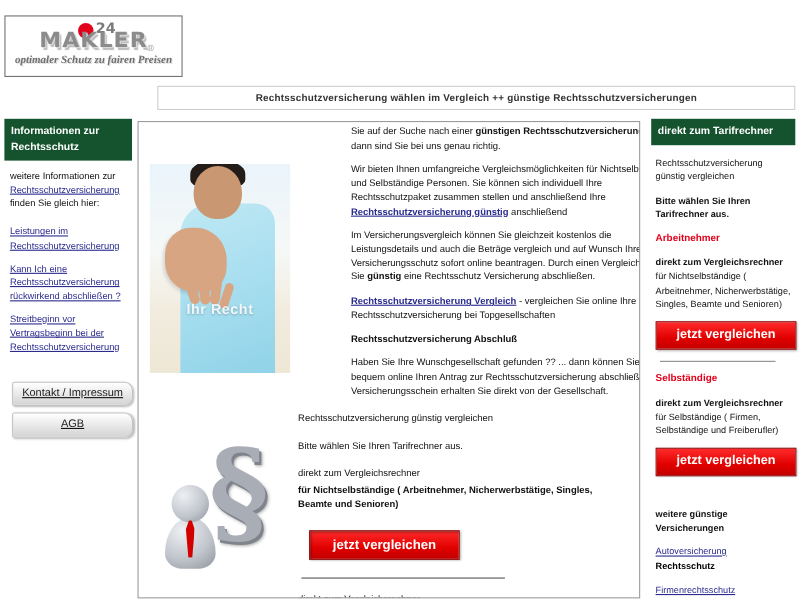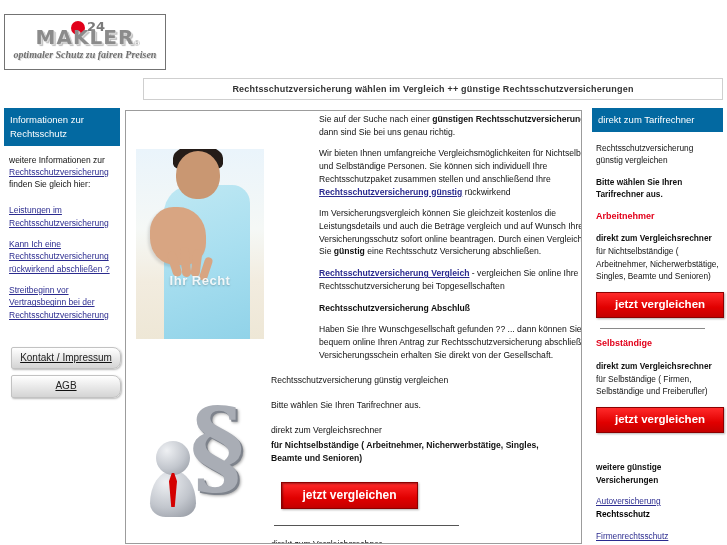--- a/index.html
+++ b/index.html
@@ -92,24 +92,24 @@
   }
   .title-strip span {
     font-size: 9px;
     font-weight: bold;
     color: #333333;
     letter-spacing: 0.2px;
   }
 
   
   .col-head {
-    background: #0369a1;
+    background: #14532d;
     color: #ffffff;
     font-size: 9.5px;
-    font-weight: normal;
+    font-weight: bold;
     padding: 5px 6px;
     line-height: 1.45;
   }
 
   .left-col {
     position: absolute;
     left: 4px; top: 108px;
     width: 116px;
   }
   .left-body {
@@ -414,21 +414,21 @@
         <div class="finger f4"></div>
       </div>
       <div class="caption">Ihr Recht</div>
     </div>
 
     <div class="ctext">
       <p>
         <span>Sie auf der Suche nach einer </span><b>günstigen Rechtsschutzversicherung</b><span> ? ... dann sind Sie bei uns genau richtig.</span>
       </p>
       <p>
-        <span>Wir bieten Ihnen umfangreiche Vergleichsmöglichkeiten für Nichtselbständige und Selbständige Personen. Sie können sich individuell Ihre Rechtsschutzpaket zusammen stellen und anschließend Ihre </span><a>Rechtsschutzversicherung günstig</a><span> rückwirkend</span>
+        <span>Wir bieten Ihnen umfangreiche Vergleichsmöglichkeiten für Nichtselbständige und Selbständige Personen. Sie können sich individuell Ihre Rechtsschutzpaket zusammen stellen und anschließend Ihre </span><a>Rechtsschutzversicherung günstig</a><span> anschließend</span>
       </p>
       <p>
         <span>Im Versicherungsvergleich können Sie gleichzeit kostenlos die Leistungsdetails und auch die Beträge vergleich und auf Wunsch Ihren Versicherungsschutz sofort online beantragen. Durch einen Vergleich können Sie </span><b>günstig</b><span> eine Rechtsschutz Versicherung abschließen.</span>
       </p>
       <p>
         <a>Rechtsschutzversicherung Vergleich</a><span> - vergleichen Sie online Ihre Rechtsschutzversicherung bei Topgesellschaften</span>
       </p>
       <p><b>Rechtsschutzversicherung Abschluß</b></p>
       <p>Haben Sie Ihre Wunschgesellschaft gefunden ?? ... dann können Sie bequem online Ihren Antrag zur Rechtsschutzversicherung abschließen. Den Versicherungsschein erhalten Sie direkt von der Gesellschaft.</p>
     </div>

